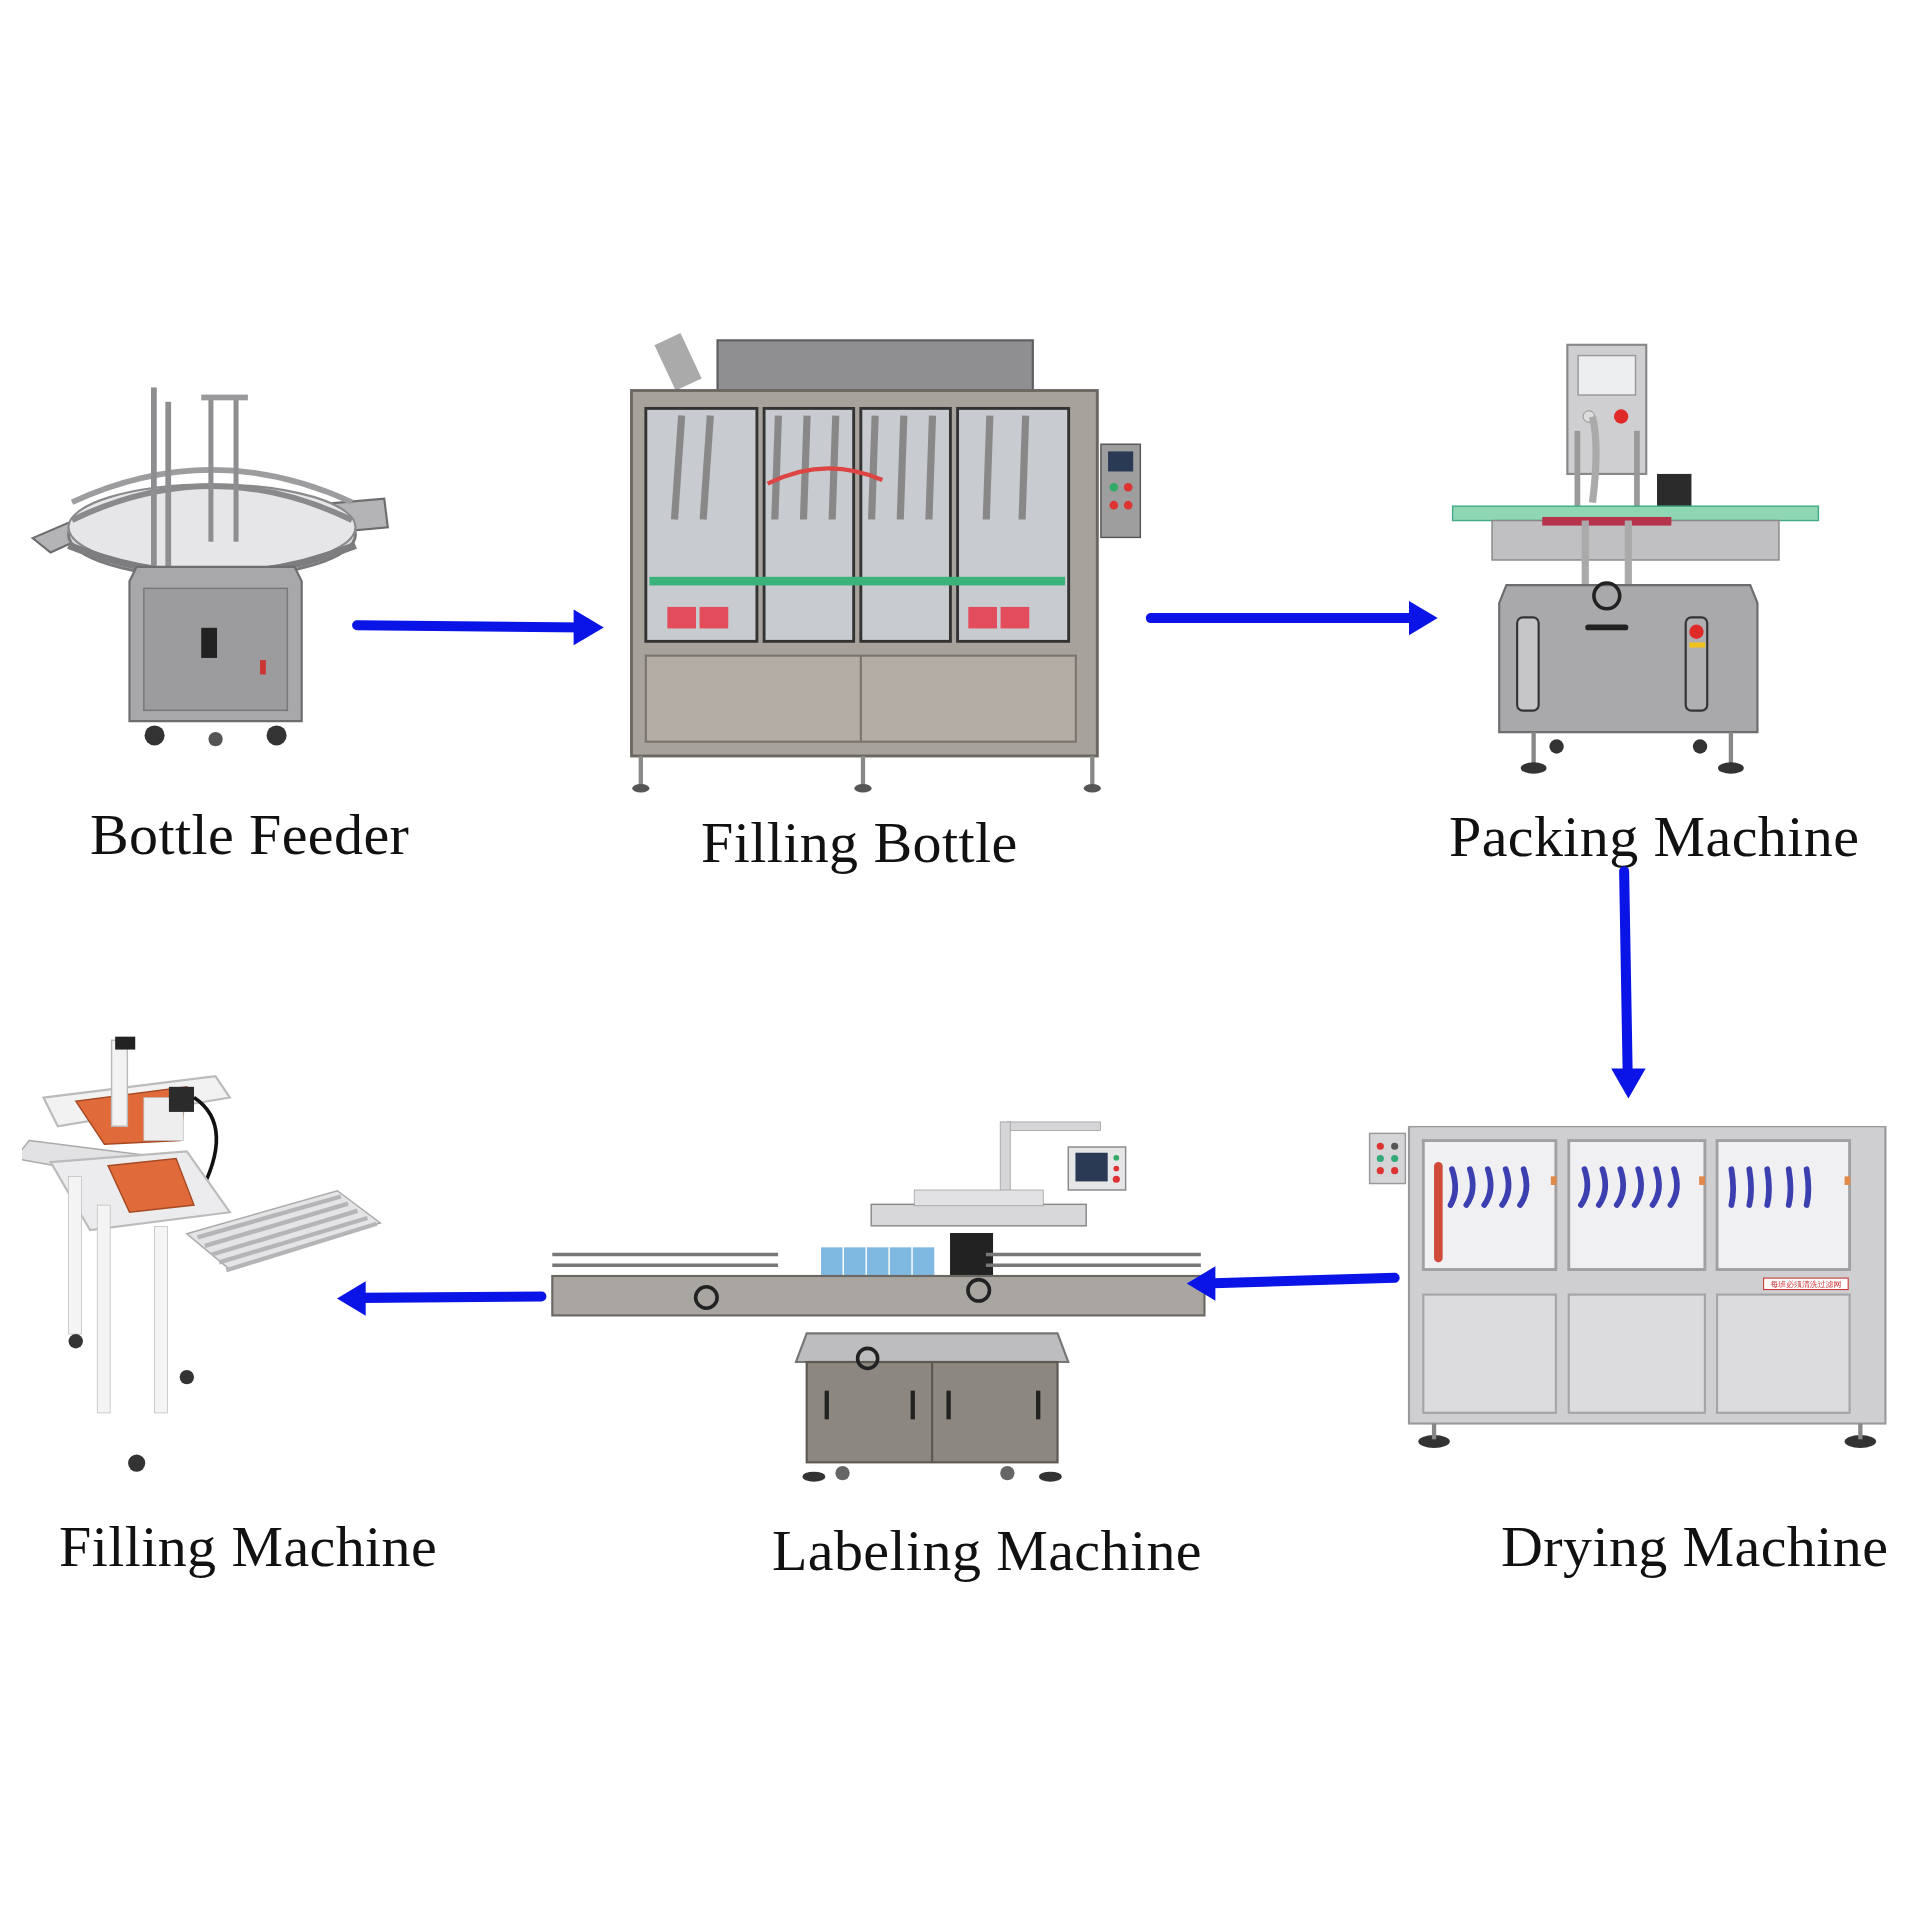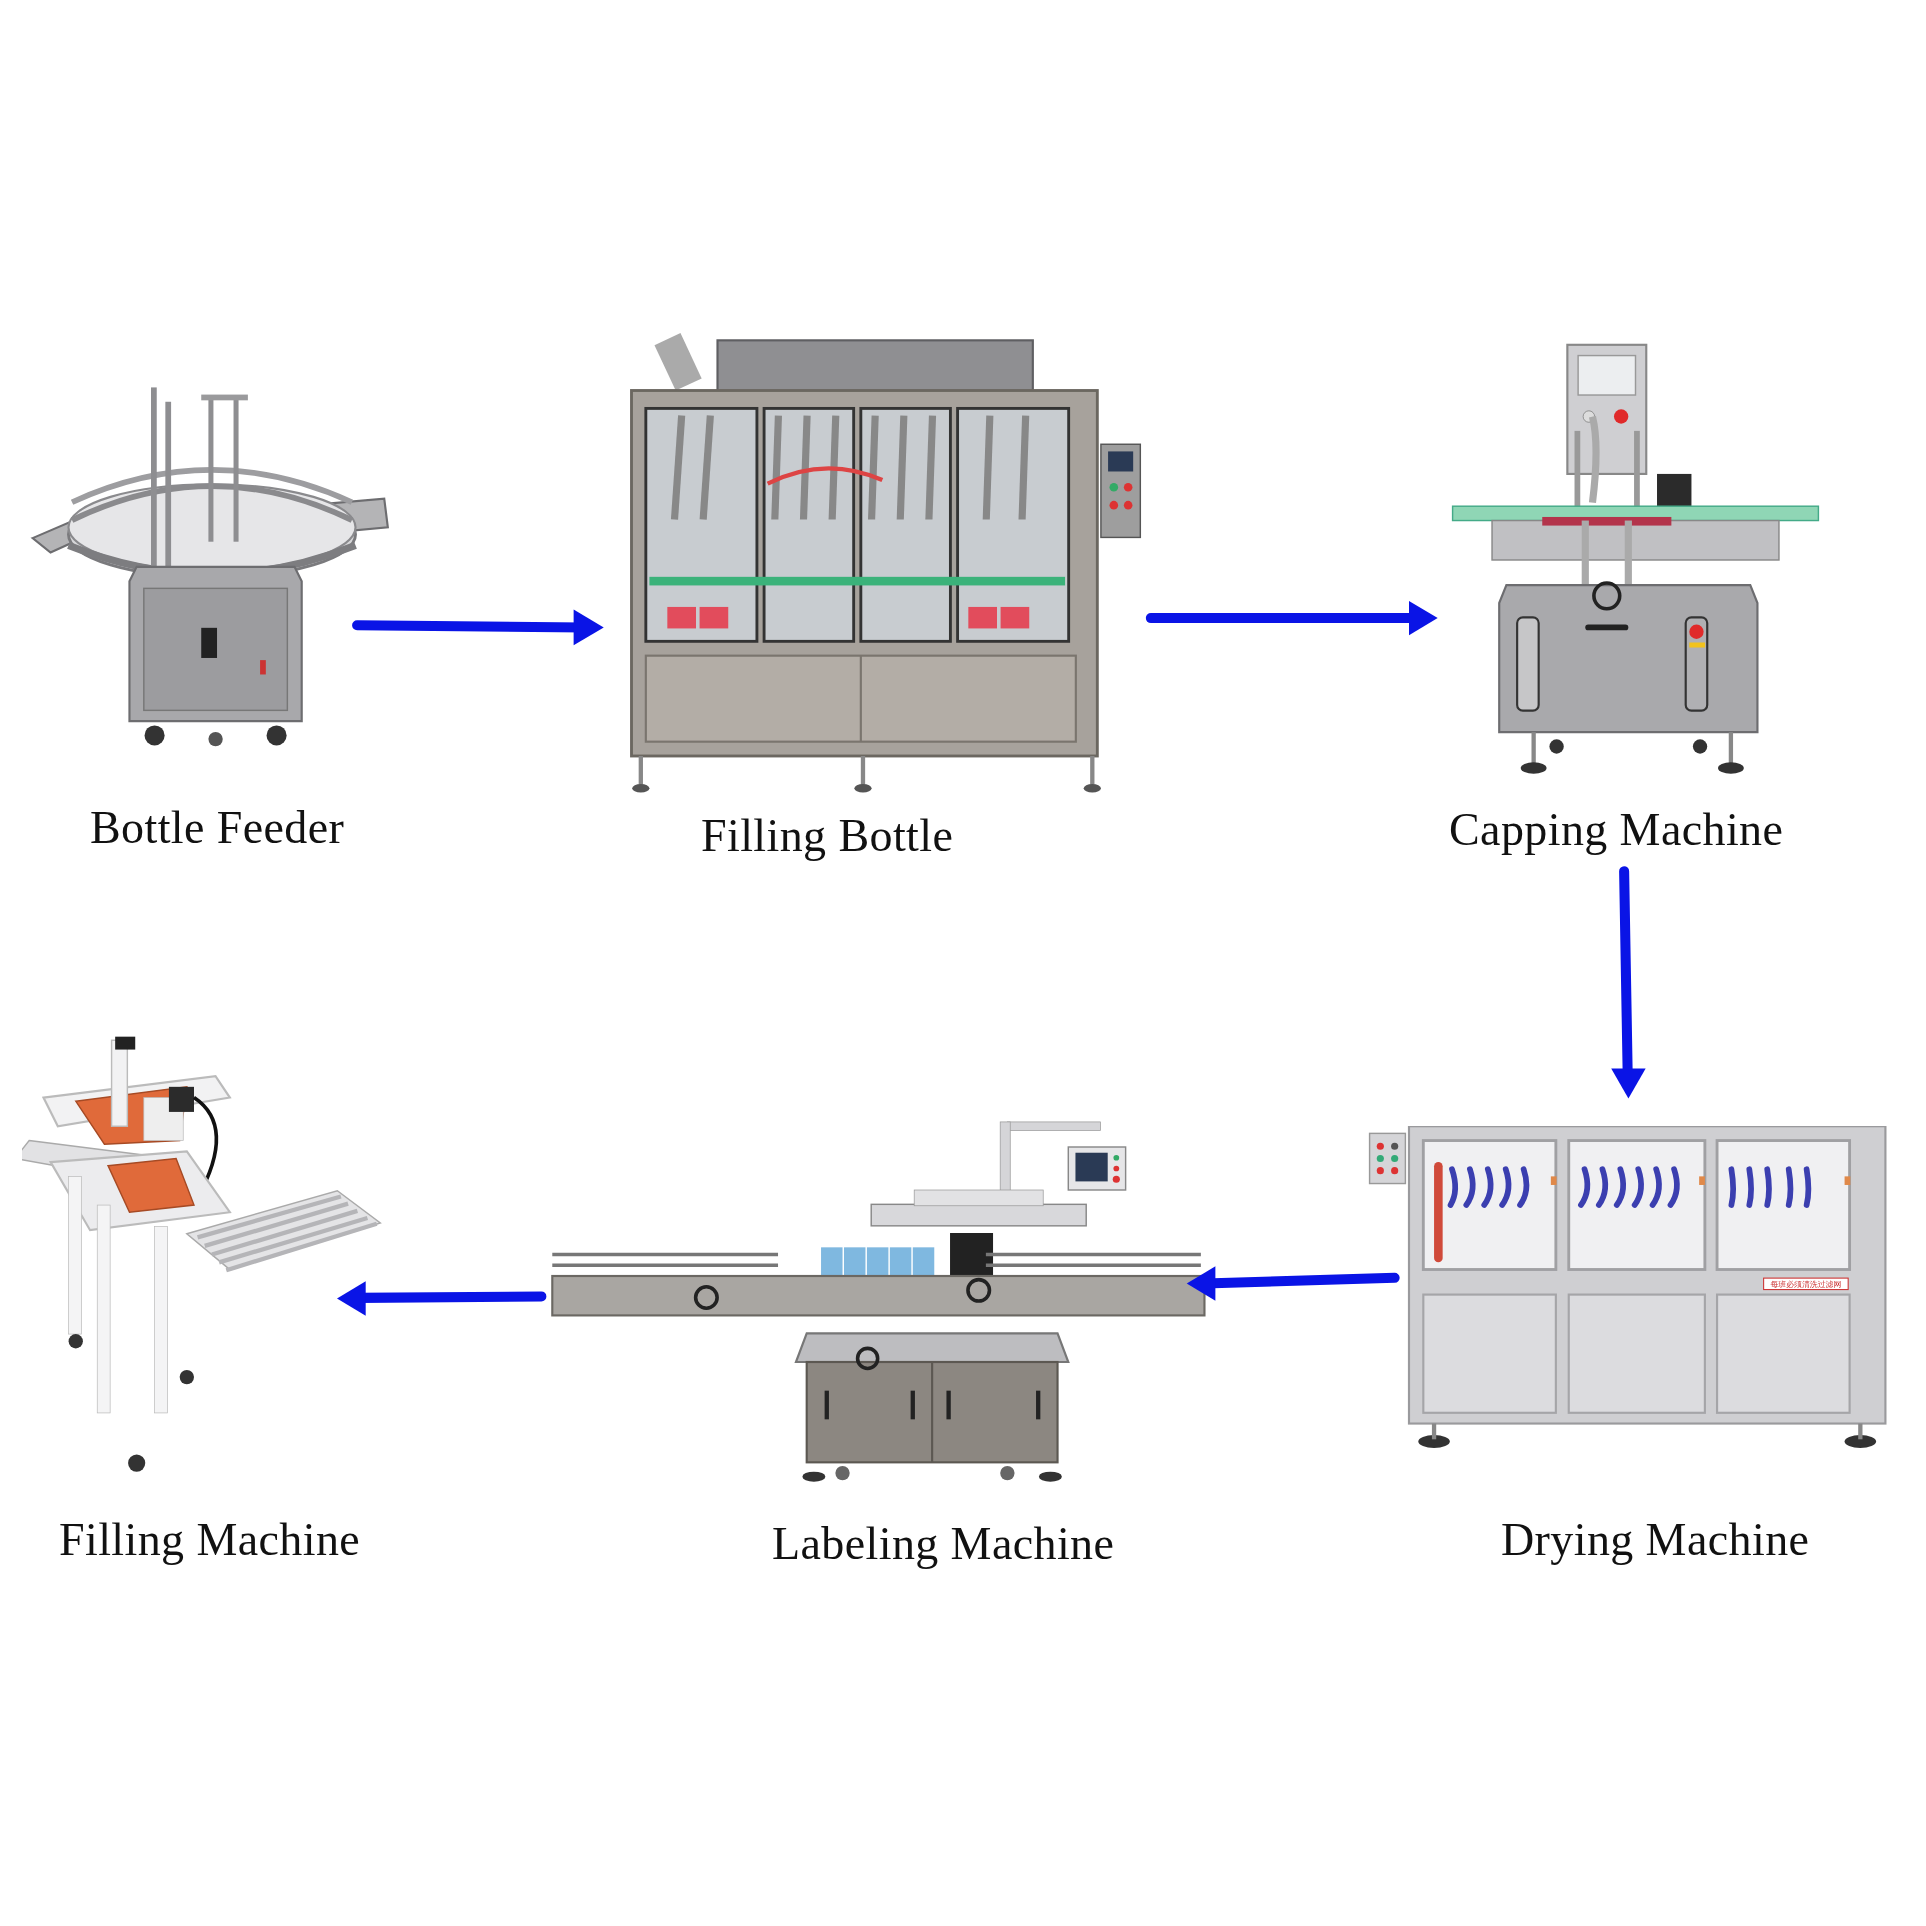--- a/index.html
+++ b/index.html
@@ -1,20 +1,20 @@
 <!DOCTYPE html>
 <html style="font-size:11.5px"><head>
 <meta charset="utf-8">
 <style>
   html, body { margin: 0; padding: 0; background: #ffffff; }
   body { width: 1926px; height: 1926px; position: relative; overflow: hidden; font-family: "Liberation Serif", "DejaVu Serif", serif; }
   .stage { position: absolute; left: 0; top: 0; width: 1926px; height: 1926px; }
   .node { position: absolute; }
   .machine { position: absolute; }
-  .label { position: absolute; font-size: 46px; color: #111; white-space: nowrap; letter-spacing: 0.4px; }
+  .label { position: absolute; font-size: 58px; color: #111; white-space: nowrap; letter-spacing: 0.4px; }
   svg.arrows { position: absolute; left: 0; top: 0; width: 1926px; height: 1926px; pointer-events: none; }
   svg.arrows .arrow { pointer-events: auto; }
 </style>
 </head>
 <body>
 
 <div class="stage">
 
   <div class="node">
     <svg class="machine" style="left:29px;top:373px" width="366" height="402" viewBox="0 0 510 560">
@@ -124,21 +124,21 @@
       <rect x="335" y="455" width="22" height="7" fill="#f2c21c"></rect>
       <rect x="190" y="430" width="60" height="8" rx="4" fill="#222"></rect>
 
       <rect x="115" y="580" width="6" height="45" fill="#888"></rect>
         <ellipse cx="118" cy="630" rx="18" ry="8" fill="#333"></ellipse>
       <rect x="390" y="580" width="6" height="45" fill="#888"></rect>
         <ellipse cx="393" cy="630" rx="18" ry="8" fill="#333"></ellipse>
       <circle cx="150" cy="600" r="10" fill="#333"></circle>
         <circle cx="350" cy="600" r="10" fill="#333"></circle>
     </svg>
-    <div class="label" style="left:1449px;top:803px">Capping Machine</div>
+    <div class="label" style="left:1449px;top:803px">Packing Machine</div>
   </div>
 
   <div class="node">
     <svg class="machine" style="left:1366px;top:1126px" width="523" height="330" viewBox="0 0 730 460">
 
       <rect x="5" y="10" width="50" height="70" fill="#d5d5d8" stroke="#999" stroke-width="2"></rect>
       <circle cx="20" cy="28" r="5" fill="#d33"></circle>
         <circle cx="40" cy="28" r="5" fill="#555"></circle>
       <circle cx="20" cy="45" r="5" fill="#3a7"></circle>
         <circle cx="40" cy="45" r="5" fill="#3a7"></circle>

